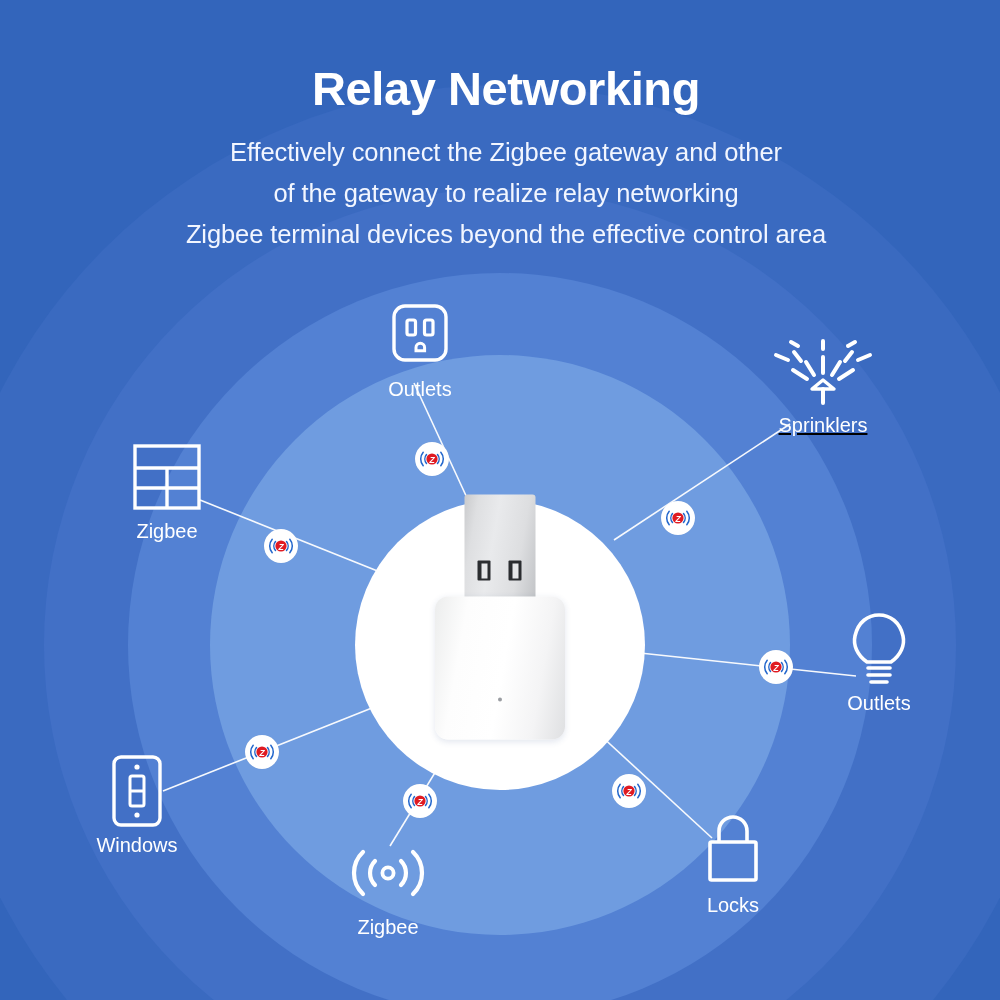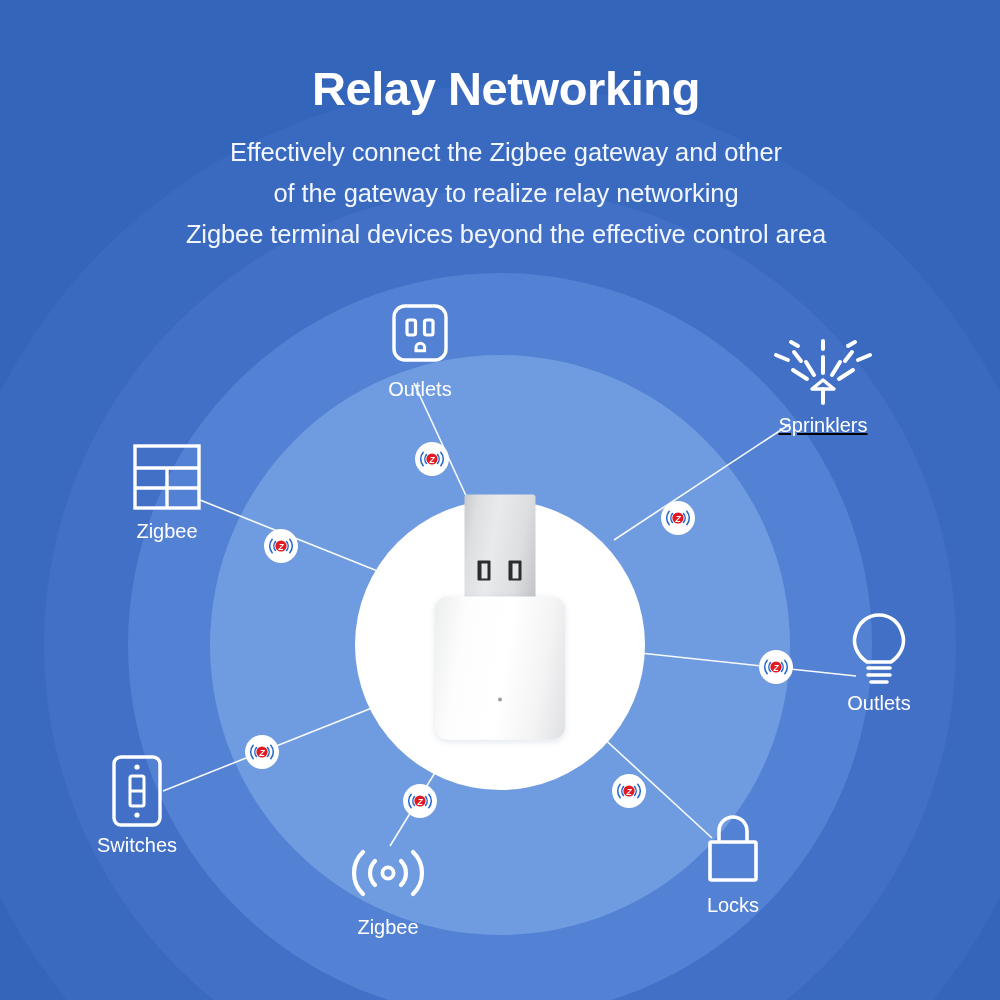--- a/index.html
+++ b/index.html
@@ -293,21 +293,21 @@
   <div class="device" id="dev-switches">
     <div class="glyph">
       <svg width="56" height="74" viewBox="0 0 56 74">
         <rect x="5" y="3" width="46" height="68" rx="7" ry="7" fill="none" stroke="#ffffff" stroke-width="3.4"></rect>
         <circle cx="28" cy="13" r="2.6" fill="#ffffff"></circle>
         <circle cx="28" cy="61" r="2.6" fill="#ffffff"></circle>
         <rect x="21" y="22" width="14" height="30" rx="2" fill="none" stroke="#ffffff" stroke-width="3"></rect>
         <line x1="21" y1="37" x2="35" y2="37" stroke="#ffffff" stroke-width="3"></line>
       </svg>
     </div>
-    <div class="lbl">Switches</div>
+    <div class="lbl">Windows</div>
   </div>
 
   <div class="device" id="dev-sensors">
     <div class="glyph">
       <svg width="96" height="66" viewBox="0 0 96 66">
         <g stroke="#ffffff" stroke-width="4.2" fill="none" stroke-linecap="round">
           <circle cx="48" cy="33" r="5.6" stroke-width="3.8"></circle>
           <path d="M35 21 A17 17 0 0 0 35 45"></path>
           <path d="M61 21 A17 17 0 0 1 61 45"></path>
           <path d="M23 12 A29 29 0 0 0 23 54"></path>

